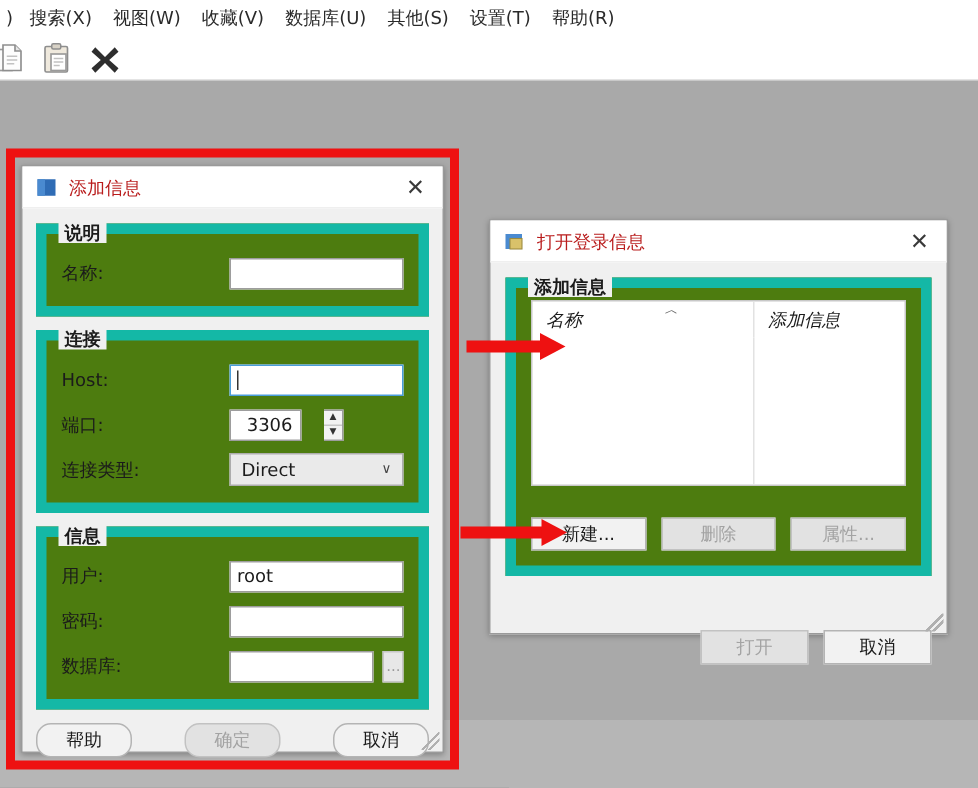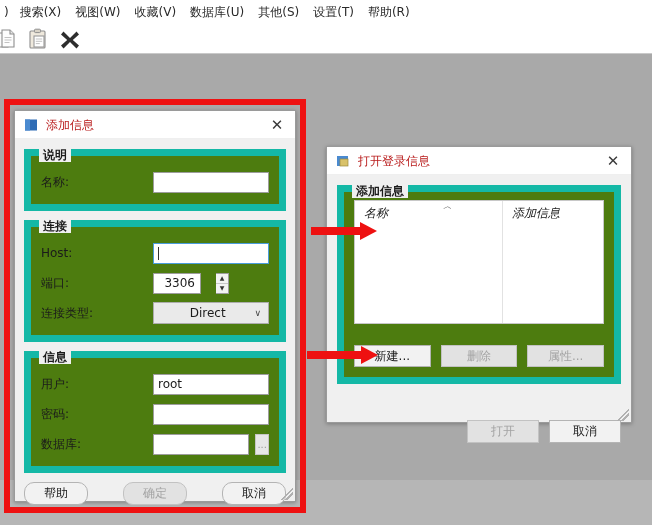--- a/index.html
+++ b/index.html
@@ -105,21 +105,21 @@
   .spin i{
     flex:1 1 0;display:flex;align-items:center;justify-content:center;
     font-style:normal;font-size:6px;line-height:6px;color:#333;
   }
   .spin i:first-child{border-bottom:1px solid #c8c8c8;}
   .combo{
     height:22px;border:1px solid #adadad;background:#eaeaea;
     box-sizing:border-box;display:flex;align-items:center;
     padding:0 4px 0 7px;font-size:12px;color:#1b1b1b;
   }
-  .combo .cval{flex:1 1 auto;text-align:center;}
+  .combo .cval{flex:1 1 auto;}
   .combo .carr{font-size:9px;color:#444;padding-right:3px;}
   .btn{
     height:23px;border:1px solid #adadad;background:#e5e5e5;
     box-sizing:border-box;display:flex;align-items:center;justify-content:center;
     font-size:12px;color:#1b1b1b;
   }
   .btn.light{background:#f2f2f2;border:1px solid #b4b4b4;}
   .btn.disabled{color:#a3a3a3;background:#e2e2e2;border-color:#c2c2c2;}
   .btn.tiny{width:19px;height:21px;font-size:10px;color:#9a9a9a;background:#e7e7e7;border-color:#c6c6c6;}
 

